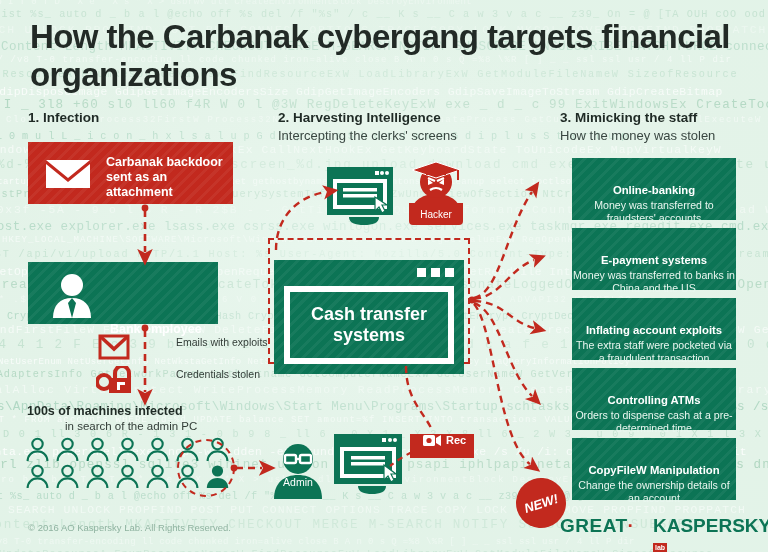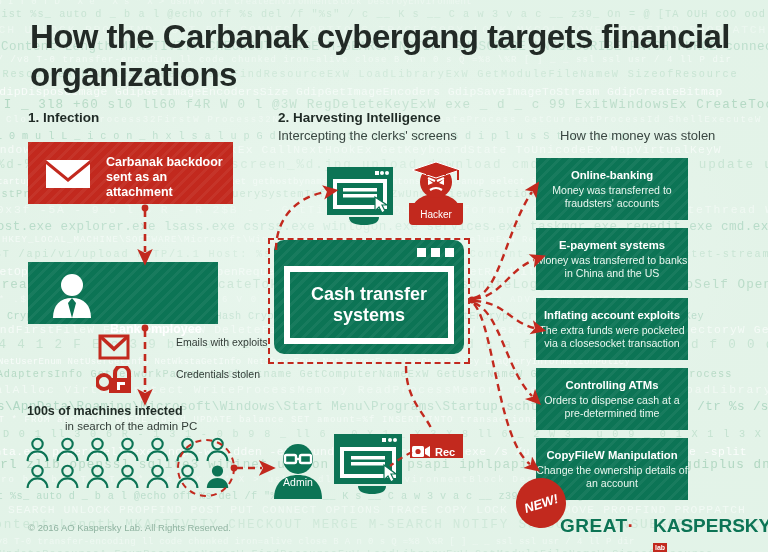--- a/index.html
+++ b/index.html
@@ -81,25 +81,25 @@
     background-color: #c2291e;
     color: #ffffff;
   }
   .box-txt {
     font-size: 12.5px; font-weight: bold; line-height: 15px;
   }
 
   
   .card {
     position: absolute;
-    left: 536px; width: 152px;
+    left: 572px; width: 164px;
     background-color: #0c7455;
     color: #fff;
     text-align: center;
-    padding-top: 10px;
+    padding-top: 25px;
   }
   .card .ttl { font-size: 11.3px; font-weight: bold; line-height: 14px; }
   .card .sub { font-size: 10.6px; line-height: 13px; margin-top: 2px; color:#e9f6ef; }
 
   
   #people {
     position: absolute; left: 25px; top: 437px;
     width: 215px; height: 56px;
   }
   .person-ico { position: absolute; }
@@ -135,23 +135,23 @@
     width: 50px; height: 50px; border-radius: 50%;
     background: #c2291e; color: #fff;
     font-weight: bold; font-size: 13px; font-style: italic;
     display: flex; align-items: center; justify-content: center;
     transform: rotate(-18deg);
   }
 
   
   #rec-badge {
     position: absolute; left: 410px; top: 434px;
-    height: 24px; padding: 0 8px 0 2px;
+    height: 24px; padding: 0 8px 0 13px;
     background: #c2291e; color: #fff;
-    display: flex; align-items: flex-end; gap: 5px;
+    display: flex; align-items: flex-start; gap: 5px;
     font-size: 11px; font-weight: bold;
   }
   
   #hacker-label {
     position: absolute; left: 409px; top: 203px;
     width: 54px; height: 22px;
     background: #c2291e; color: #fff;
     border-radius: 0 0 4px 4px;
     display:flex; align-items:center; justify-content:center;
     font-size: 10px;
@@ -215,20 +215,21 @@
   <div class="wash"></div>
   <div class="wash2"></div>
 
   <div id="title">How the Carbanak cybergang targets financial organizations</div>
 
   <div class="sec-h" style="left:28px; top:110px;">1. Infection</div>
 
   <div class="sec-h" style="left:278px; top:110px;">2. Harvesting Intelligence</div>
   <div class="sec-sub" style="left:278px; top:128px;">Intercepting the clerks' screens</div>
 
+  <div class="sec-h" style="left:560px; top:110px;">3. Mimicking the staff</div>
   <div class="sec-sub" style="left:560px; top:128px;">How the money was stolen</div>
 
   <div class="redbox hatch" style="left:28px; top:142px; width:205px; height:62px;">
     <svg style="position:absolute; left:16px; top:16px;" width="48" height="32" viewBox="0 0 48 32">
       <rect x="2" y="2" width="44" height="28" fill="#ffffff"></rect>
       <path d="M2 2 L24 20 L46 2 L46 6 L24 24 L2 6 Z" fill="#c2291e"></path>
     </svg>
     <div class="box-txt" style="position:absolute; left:78px; top:13px; width:120px;">Carbanak backdoor sent as an attachment</div>
   </div>
 
@@ -337,21 +338,21 @@
     <path d="M24 18 L31 21 M40 18 L33 21" stroke="#ffffff" stroke-width="2.4" fill="none"></path>
     <path d="M24 19 L29 23 L24 25 Z M40 19 L35 23 L40 25 Z" fill="#ffffff"></path>
     <path d="M26 30 Q32 26 38 30" stroke="#ffffff" stroke-width="2.2" fill="none"></path>
     <path d="M8 10 L32 2 L56 10 L32 18 Z" fill="#c2291e" stroke="#ffffff" stroke-width="1"></path>
     <rect x="22" y="10" width="20" height="5" fill="#c2291e"></rect>
     <path d="M54 10 L54 20" stroke="#c2291e" stroke-width="2"></path>
   </svg>
   <div id="hacker-label">Hacker</div>
 
   <div style="position:absolute; left:268px; top:238px; width:202px; height:126px; border:2px dashed #c2291e;"></div>
-  <div class="greenbox hatch" style="left:274px; top:240px; width:190px; height:114px;border-radius:10px;">
+  <div class="greenbox hatch" style="left:274px; top:260px; width:190px; height:114px;">
     <div style="position:absolute; right:10px; top:8px; display:flex; gap:5px;">
       <span style="width:9px;height:9px;background:#fff;display:block;"></span>
       <span style="width:9px;height:9px;background:#fff;display:block;"></span>
       <span style="width:9px;height:9px;background:#fff;display:block;"></span>
     </div>
     <div style="position:absolute; left:10px; top:26px; width:170px; height:78px; border:6px solid #ffffff;"></div>
     <div style="position:absolute; left:10px; top:30px; width:170px; height:70px; display:flex; align-items:center; justify-content:center;
                 font-size:18px; font-weight:bold; line-height:21px; text-align:center;">Cash transfer systems</div>
   </div>
 
@@ -391,21 +392,21 @@
     <div class="sub">Money was transferred to fraudsters' accounts</div>
   </div>
 
   <div class="card hatch" style="top:228px; height:62px;">
     <div class="ttl">E-payment systems</div>
     <div class="sub">Money was transferred to banks in China and the US</div>
   </div>
 
   <div class="card hatch" style="top:298px; height:62px;">
     <div class="ttl">Inflating account exploits</div>
-    <div class="sub">The extra funds were pocketed via a closesocket transaction</div>
+    <div class="sub">The extra staff were pocketed via a fraudulent transaction</div>
   </div>
 
   <div class="card hatch" style="top:368px; height:62px;">
     <div class="ttl">Controlling ATMs</div>
     <div class="sub">Orders to dispense cash at a pre-determined time</div>
   </div>
 
   <div class="card hatch" style="top:438px; height:62px;">
     <div class="ttl">CopyFileW Manipulation</div>
     <div class="sub">Change the ownership details of an account</div>

